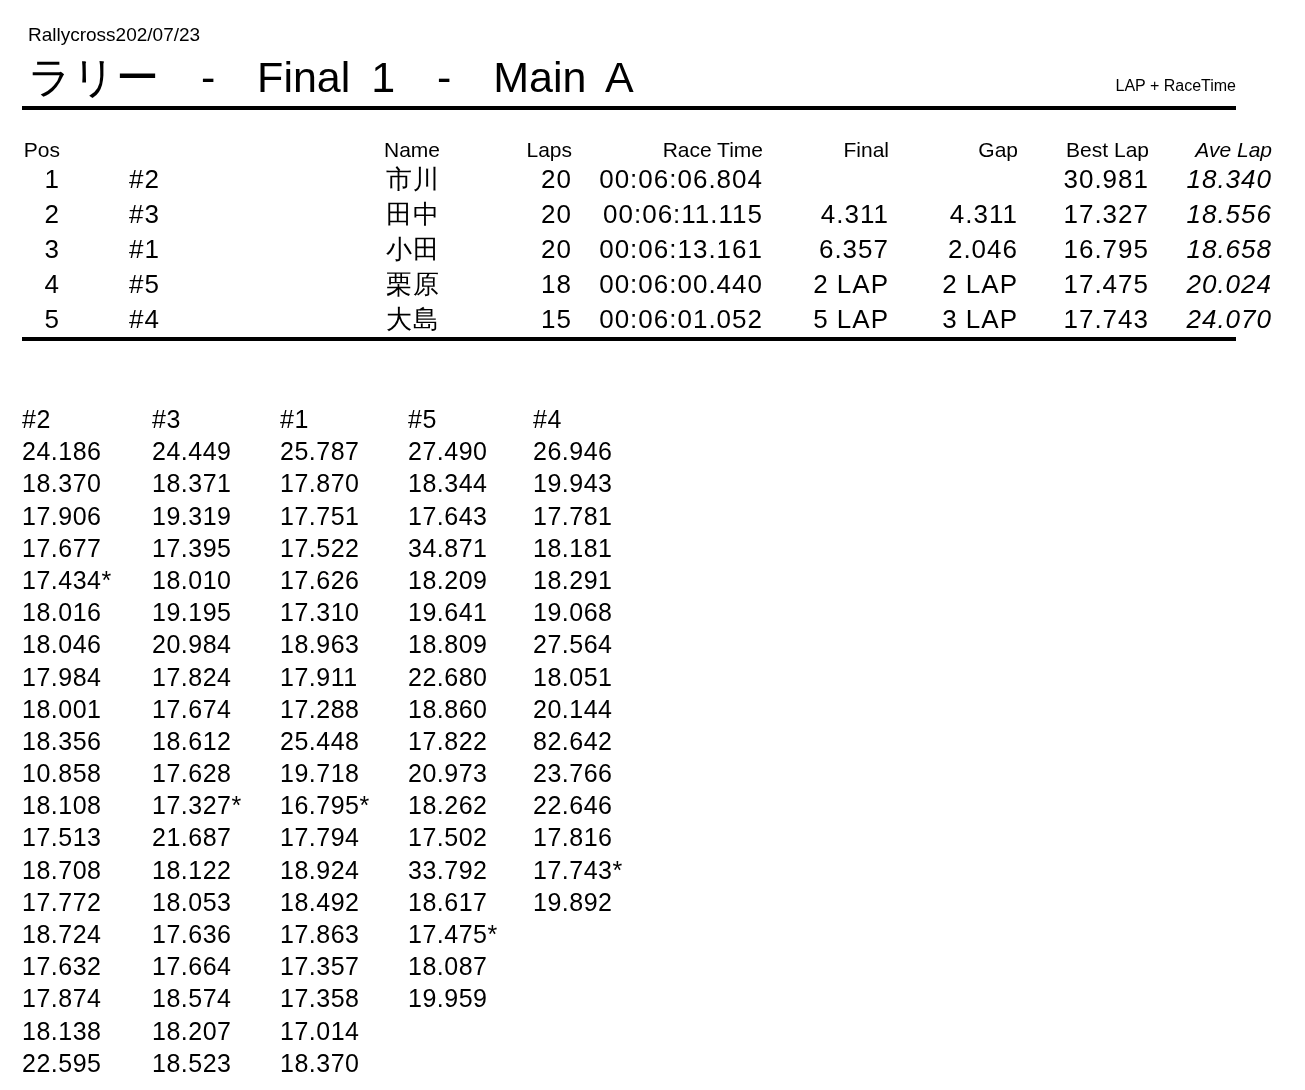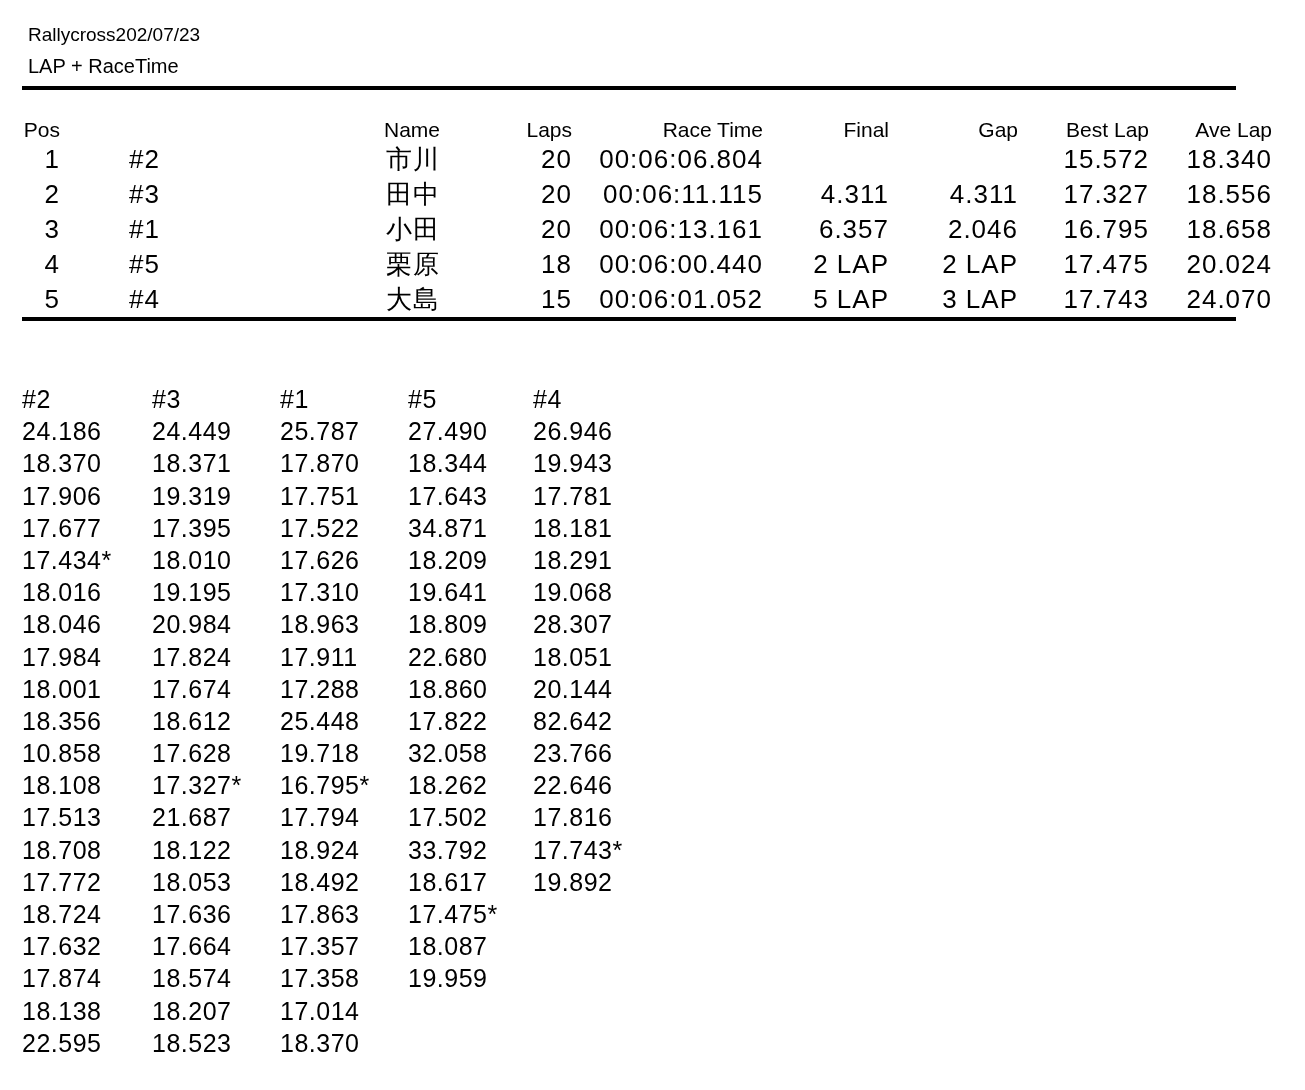--- a/index.html
+++ b/index.html
@@ -9,55 +9,56 @@
     color: #000000;
     font-family: "Liberation Sans", "DejaVu Sans", sans-serif;
     overflow: hidden;
   }
   .page { position: relative; width: 1269px; height: 1090px; padding: 24px 33px 0 22px; background: #ffffff; }
 
   .event-line { font-size: 19px; line-height: 22px; padding-left: 6px; }
 
   .title-row { display: flex; justify-content: space-between; align-items: flex-end; margin-top: 8px; padding-left: 6px; }
   .title { font-size: 43px; line-height: 46px; font-weight: 400; white-space: pre; word-spacing: 9px; }
-  .mode-line { font-size: 20px; line-height: 24px; padding-bottom: 2px; white-space: pre; }
+  .mode-line { font-size: 16px; line-height: 24px; padding-bottom: 2px; white-space: pre; }
 
   .rule { height: 4px; background: #000000; }
   .rule-top { margin-top: 6px; }
 
   table.results { width: 1250px; table-layout: fixed; border-collapse: collapse; margin-top: 24px; }
   table.results th, table.results td { padding: 0; font-weight: 400; white-space: nowrap; overflow: visible; margin-top: 33px; }
   table.results thead th { font-size: 21px; height: 28px; vertical-align: bottom; text-align: right; }
   table.results tbody td { height: 32px; vertical-align: middle; text-align: right; font-size: 26px; letter-spacing: 1px; }
   th.c-pos { text-align: left; padding-left: 8px; }
   td.c-pos { font-size: 24px; letter-spacing: 0; }
   th.c-car, td.c-car { text-align: left; padding-left: 43px; }
   td.c-car { font-size: 22px; letter-spacing: 0; }
   th.c-name, td.c-name { text-align: left; padding-left: 3px; }
   td.c-name { font-size: 28px; letter-spacing: 0; }
   .c-laps, .c-race_time, .c-diff, .c-gap, .c-best_lap { padding-right: 5px; }
-  .c-ave_lap { padding-right: 2px; }
+  .c-ave_lap { padding-right: 2px; font-style: italic; }
 
   .rule-mid { margin-top: 0; }
 
   .lap-chart { display: flex; margin-top: 62px; }
   .lap-col { width: 128px; }
   .lap-col.w0 { width: 130px; }
   .lap-col.w3 { width: 125px; }
   .lap-col.w4 { width: auto; }
   .lap-col-header, .lap-value { font-size: 25px; line-height: 32.2px; height: 32.2px; letter-spacing: 0.5px; white-space: nowrap; }
 </style>
 </head>
 <body>
 
 <div class="page">
 
   <div class="event-line">Rallycross202/07/23</div>
 
   <div class="title-row">
+    <div class="title">ラリー  -  Final 1  -  Main A</div>
     <div class="mode-line">LAP + RaceTime</div>
   </div>
 
   <div class="rule rule-top"></div>
 
   <table class="results">
     <colgroup>
       <col style="width:38px">
         <col style="width:100px">
         <col style="width:280px">
@@ -83,21 +84,21 @@
     </thead>
     <tbody>
         <tr>
           <td class="c-pos">1</td>
           <td class="c-car">#2</td>
           <td class="c-name">市川</td>
           <td class="c-laps">20</td>
           <td class="c-race_time">00:06:06.804</td>
           <td class="c-diff"></td>
           <td class="c-gap"></td>
-          <td class="c-best_lap">15.572</td>
+          <td class="c-best_lap">30.981</td>
           <td class="c-ave_lap">18.340</td>
         </tr>
         <tr>
           <td class="c-pos">2</td>
           <td class="c-car">#3</td>
           <td class="c-name">田中</td>
           <td class="c-laps">20</td>
           <td class="c-race_time">00:06:11.115</td>
           <td class="c-diff">4.311</td>
           <td class="c-gap">4.311</td>
@@ -217,38 +218,38 @@
         <div class="lap-value">27.490</div>
         <div class="lap-value">18.344</div>
         <div class="lap-value">17.643</div>
         <div class="lap-value">34.871</div>
         <div class="lap-value">18.209</div>
         <div class="lap-value">19.641</div>
         <div class="lap-value">18.809</div>
         <div class="lap-value">22.680</div>
         <div class="lap-value">18.860</div>
         <div class="lap-value">17.822</div>
-        <div class="lap-value">32.058</div>
+        <div class="lap-value">20.973</div>
         <div class="lap-value">18.262</div>
         <div class="lap-value">17.502</div>
         <div class="lap-value">33.792</div>
         <div class="lap-value">18.617</div>
         <div class="lap-value">17.475*</div>
         <div class="lap-value">18.087</div>
         <div class="lap-value">19.959</div>
       </div>
       <div class="lap-col w4">
         <div class="lap-col-header">#4</div>
         <div class="lap-value">26.946</div>
         <div class="lap-value">19.943</div>
         <div class="lap-value">17.781</div>
         <div class="lap-value">18.181</div>
         <div class="lap-value">18.291</div>
         <div class="lap-value">19.068</div>
-        <div class="lap-value">28.307</div>
+        <div class="lap-value">27.564</div>
         <div class="lap-value">18.051</div>
         <div class="lap-value">20.144</div>
         <div class="lap-value">82.642</div>
         <div class="lap-value">23.766</div>
         <div class="lap-value">22.646</div>
         <div class="lap-value">17.816</div>
         <div class="lap-value">17.743*</div>
         <div class="lap-value">19.892</div>
       </div>
     </div>

